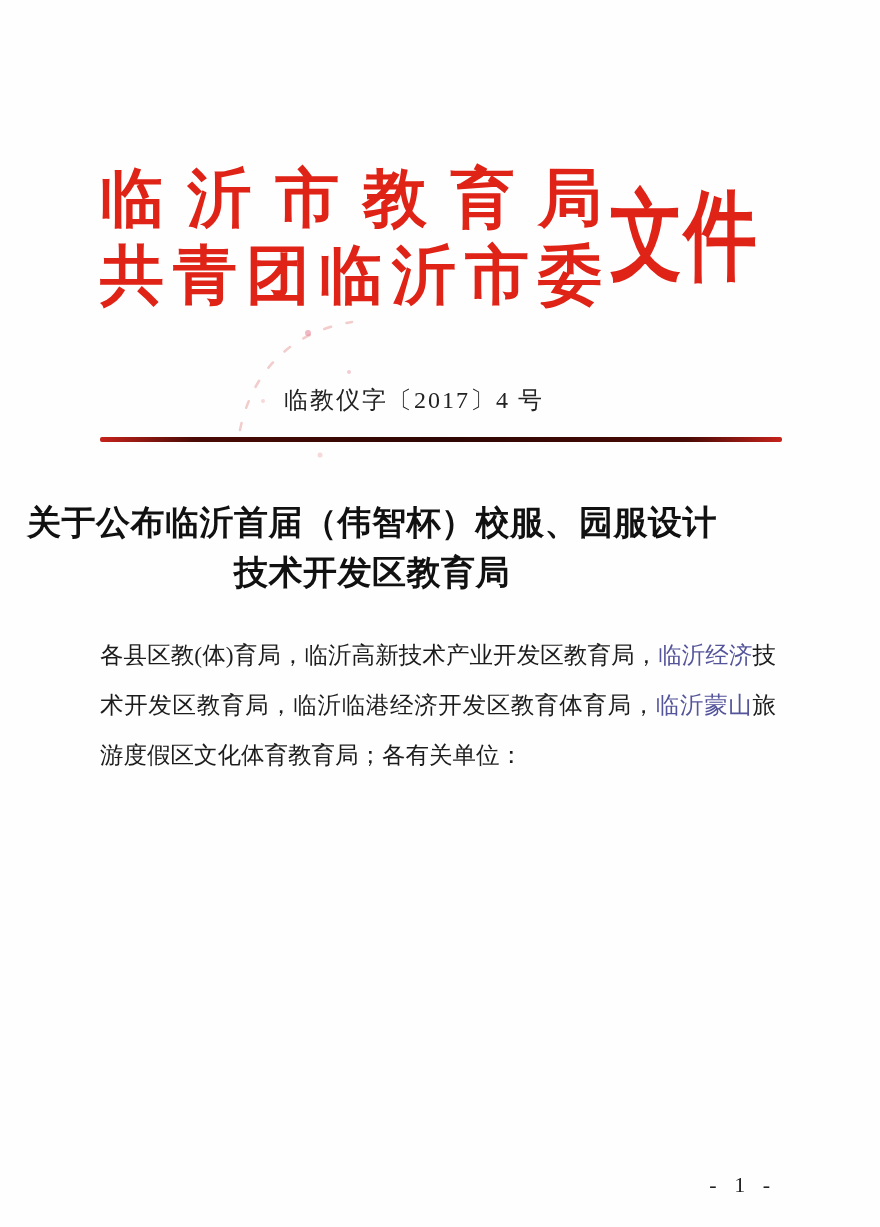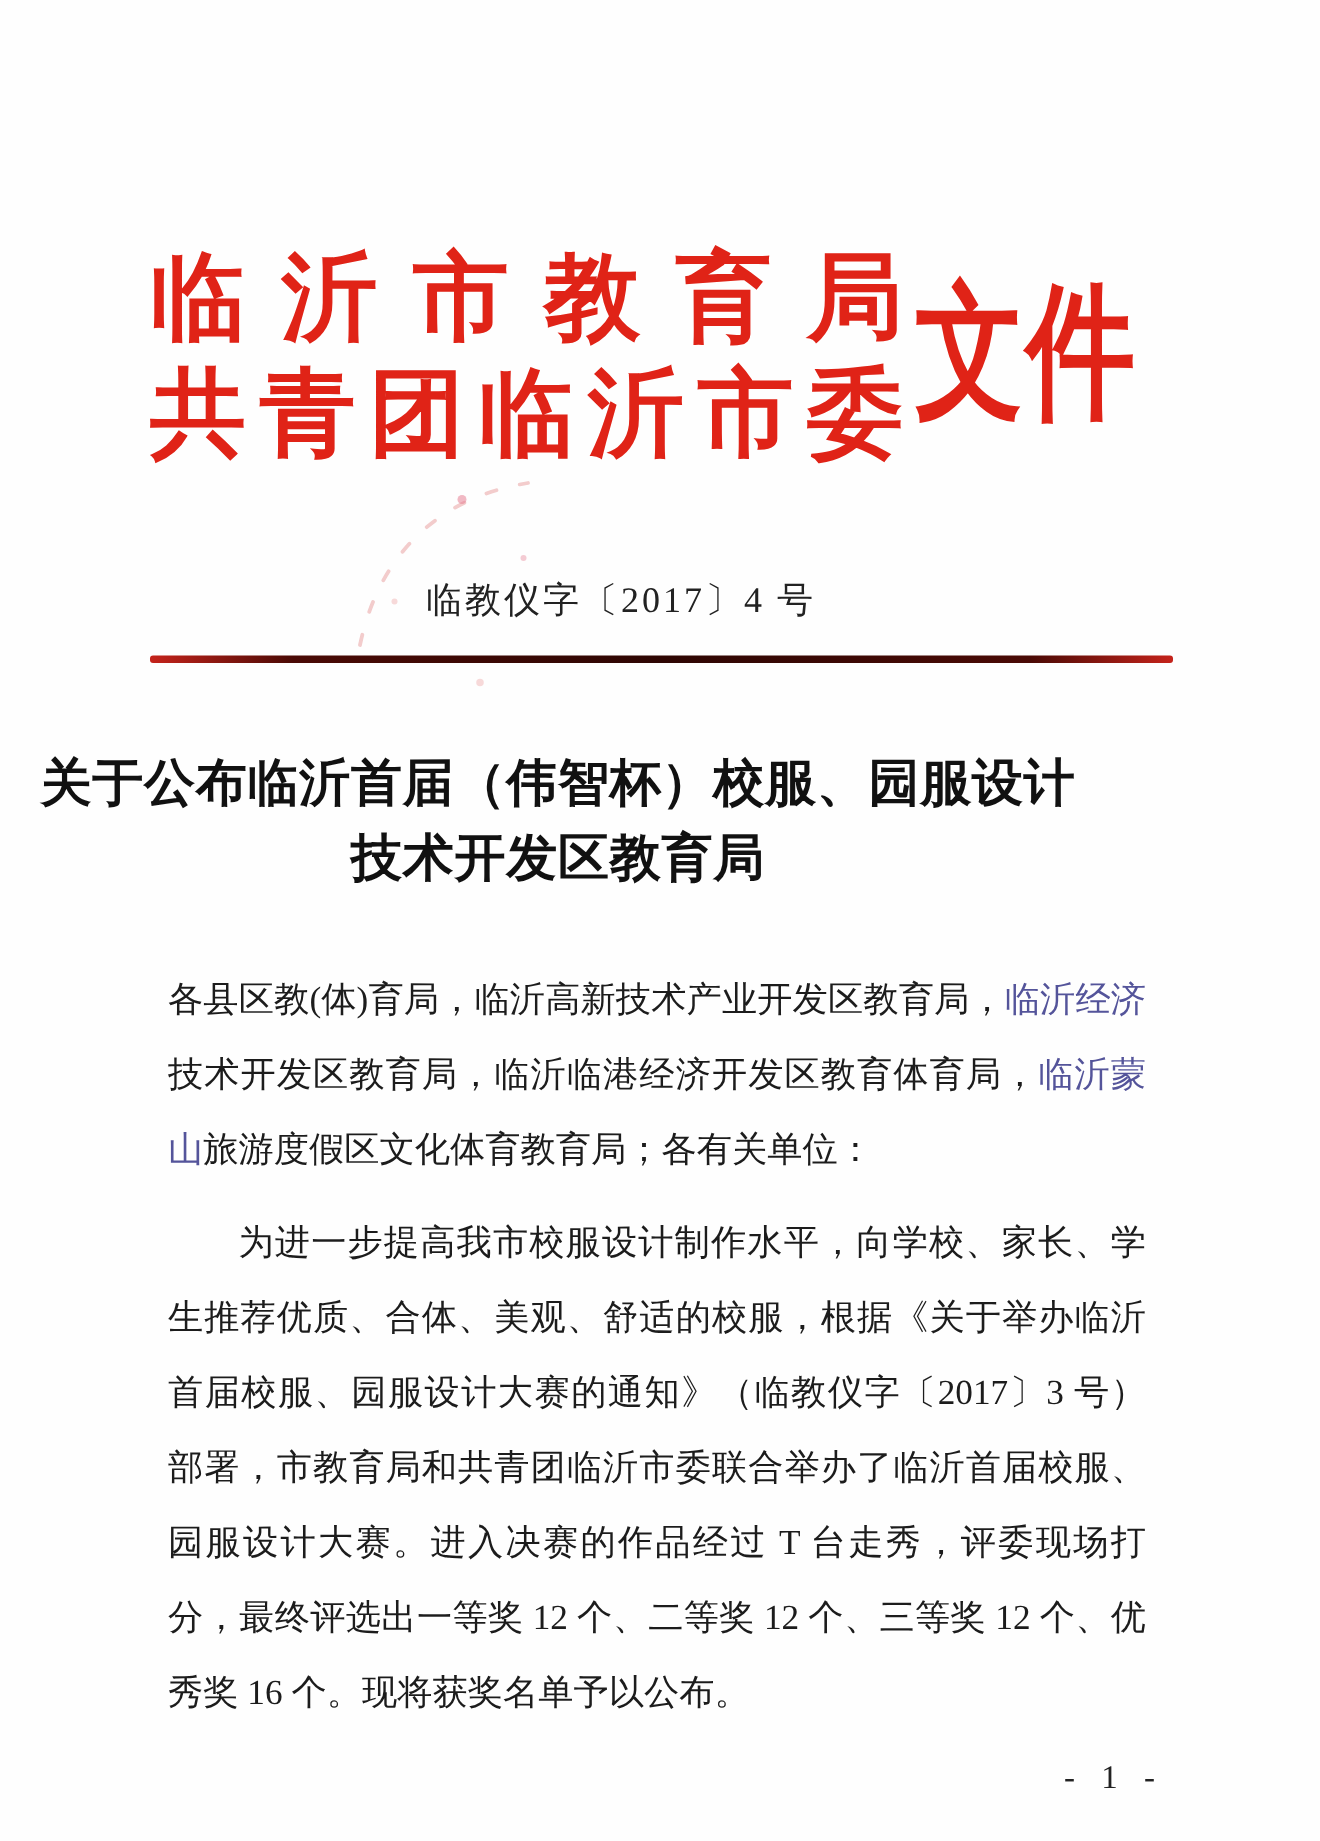--- a/index.html
+++ b/index.html
@@ -58,21 +58,21 @@
     font-size:34px;font-weight:700;line-height:50px;
     color:#111;letter-spacing:0.5px;
   }
   
   .body-block{
     position:absolute;left:100px;top:630px;width:676px;
     font-size:23.5px;line-height:50px;
     text-align:justify;
     color:var(--ink);
   }
-  .body-block p{margin:12px;}
+  .body-block p{margin:0;}
   .body-block p.indent{text-indent:47px;}
   .tint{color:var(--tint);}
   
   .page-number{
     position:absolute;right:104px;top:1172px;
     font-size:22px;letter-spacing:6px;color:#222;
     font-family:"Liberation Serif","DejaVu Serif",serif;
   }
 </style>
 </head>
@@ -113,18 +113,17 @@
 
   <div class="red-rule"></div>
 
   <h1 class="title">
     <span>关于公布临沂首届（伟智杯）校服、园服设计</span><br>
     <span>技术开发区教育局</span>
   </h1>
 
   <div class="body-block">
     <p><span>各县区教(体)育局，临沂高新技术产业开发区教育局，</span><span class="tint">临沂经济</span><span>技术开发区教育局，临沂临港经济开发区教育体育局，</span><span class="tint">临沂蒙山</span><span>旅游度假区文化体育教育局；各有关单位：</span></p>
-    <p class="indent">为进一步提高我市校服设计制作水平，向学校、家长、学生推荐优质、合体、美观、舒适的校服，根据《关于举办临沂首届校服、园服设计大赛的通知》（临教仪字〔2017〕3 号）部署，市教育局和共青团临沂市委联合举办了临沂首届校服、园服设计大赛。进入决赛的作品经过 T 台走秀，评委现场打分，最终评选出一等奖 12 个、二等奖 12 个、三等奖 12 个、优秀奖 16 个。现将获奖名单予以公布。</p>
   </div>
 
   <div class="page-number">- 1 -</div>
 
 </div>
 
 </body></html>

